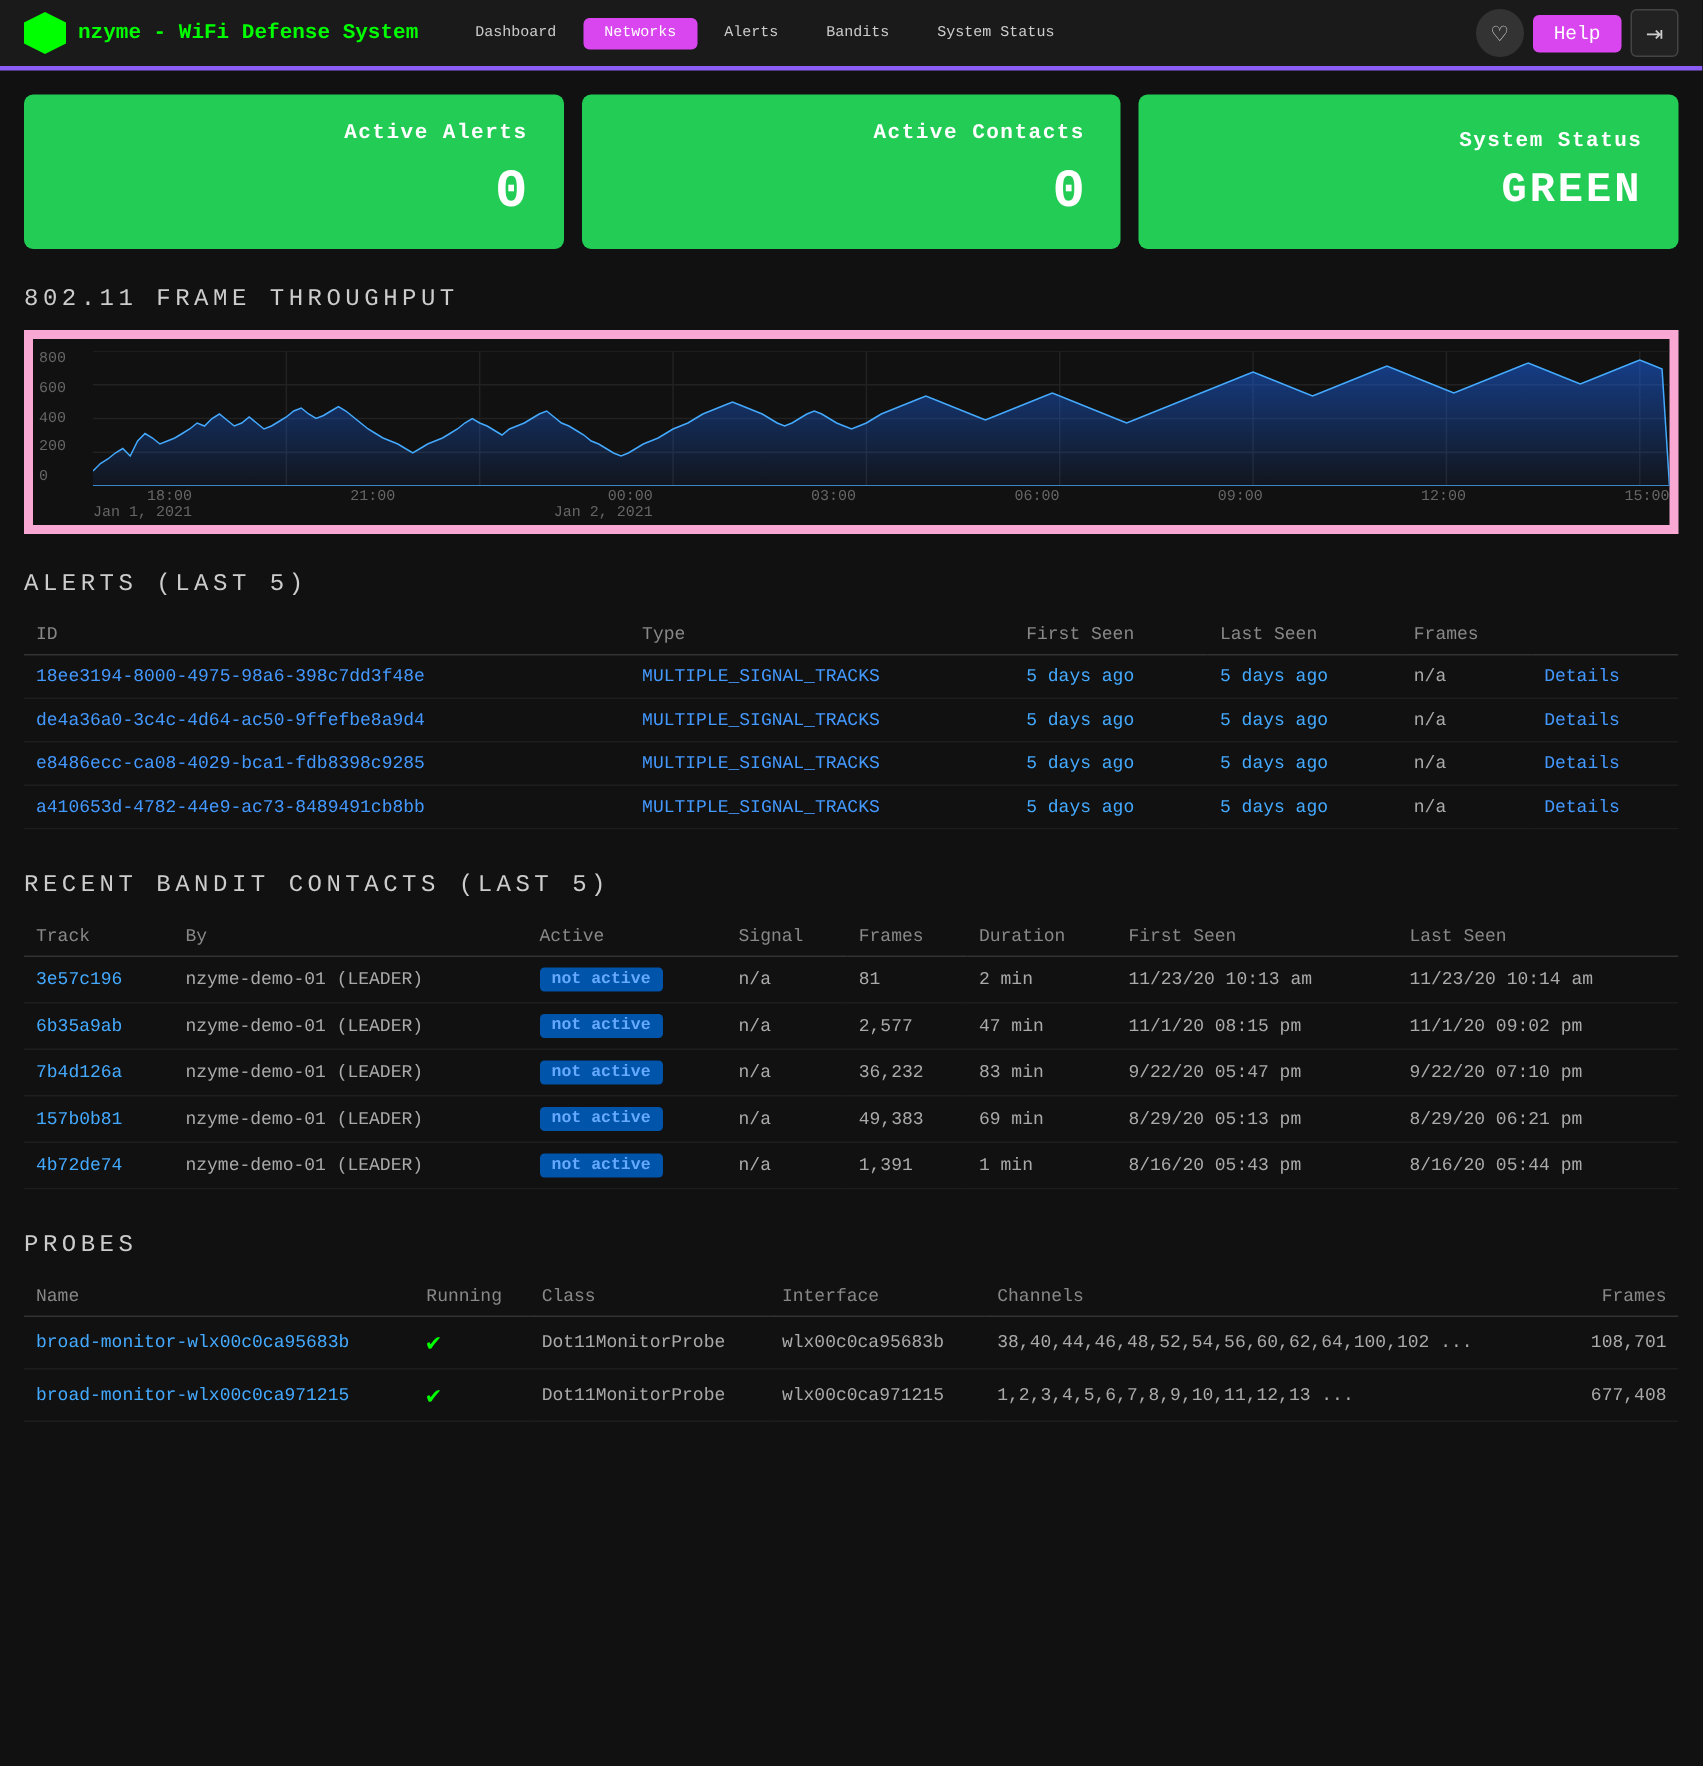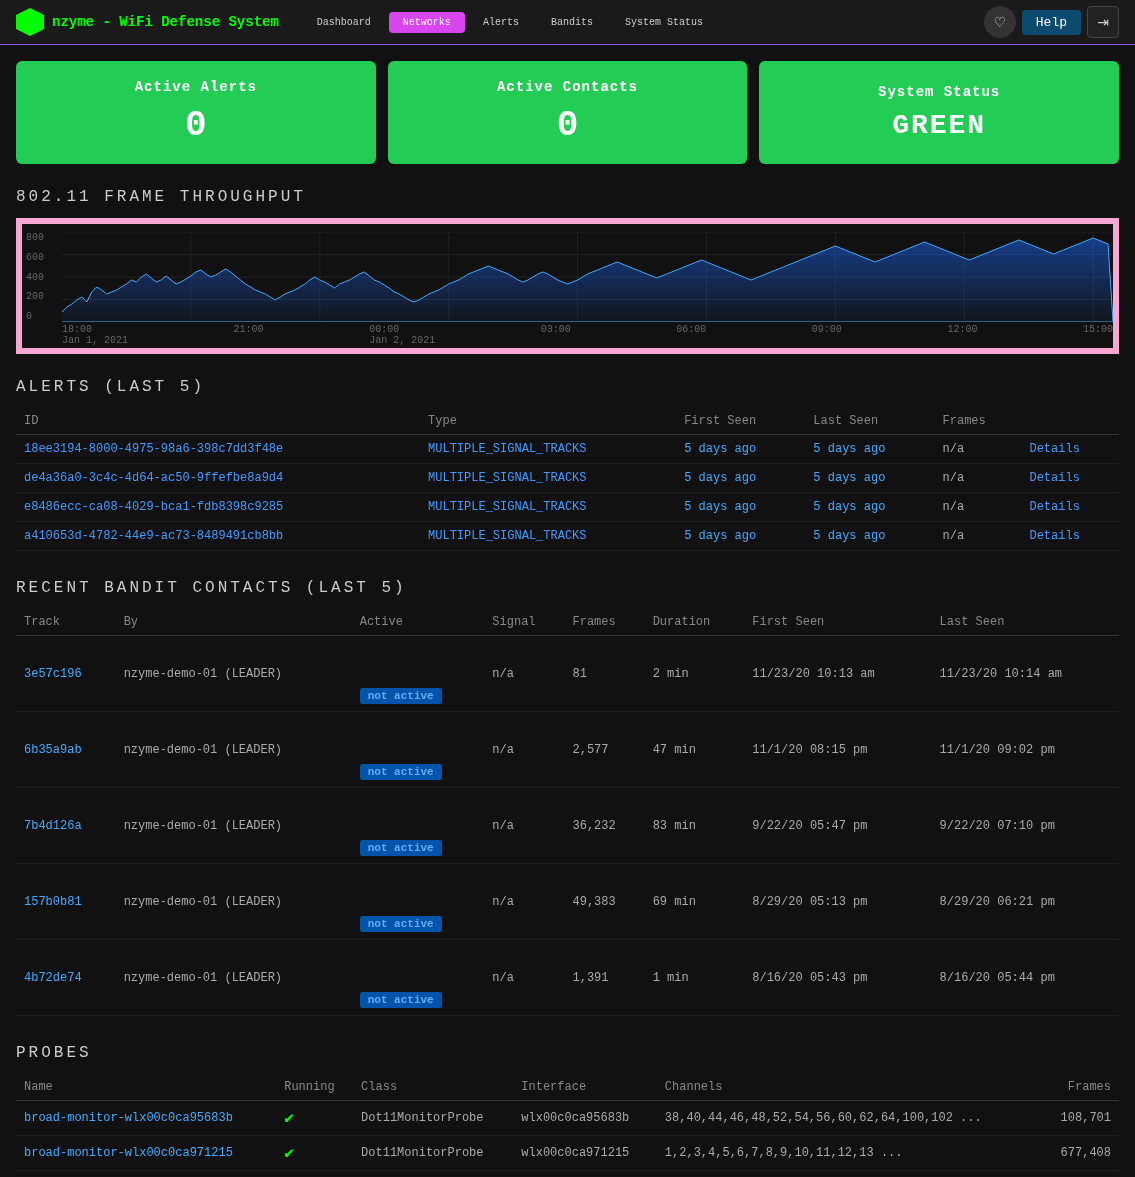--- a/index.html
+++ b/index.html
@@ -9,21 +9,21 @@
       font-family: 'Courier New', Courier, monospace;
       font-size: 13px;
     }
 
     
     nav {
       display: flex;
       align-items: center;
       background: #1a1a1a;
       padding: 6px 16px;
-      border-bottom: 1px solid #8b5cf6;
+      border-bottom: 3px solid #8b5cf6;
       gap: 8px;
     }
     .nav-logo {
       display: flex;
       align-items: center;
       gap: 8px;
       color: #0f0;
       font-weight: bold;
       font-size: 14px;
       margin-right: 16px;
@@ -51,21 +51,21 @@
       border-radius: 50%;
       border: none;
       cursor: pointer;
       background: #333;
       color: #ccc;
       font-size: 14px;
       display: flex; align-items: center; justify-content: center;
     }
     .nav-btn-help {
       padding: 5px 14px;
-      background: #0c4a6e;
+      background: #d946ef;
       color: #fff;
       border: none; border-radius: 4px;
       cursor: pointer;
       font-family: inherit;
       font-size: 13px;
     }
     .nav-btn-exit {
       width: 32px; height: 32px;
       border-radius: 4px;
       border: 1px solid #444;
@@ -92,21 +92,21 @@
     .cards {
       display: grid;
       grid-template-columns: 1fr 1fr 1fr;
       gap: 12px;
       margin-bottom: 24px;
     }
     .card {
       background: #22cc55;
       border-radius: 6px;
       padding: 18px 24px;
-      display: flex; flex-direction: column; align-items: center; justify-content: center;
+      display: flex; flex-direction: column; align-items: flex-end; justify-content: center;
       min-height: 100px;
     }
     .card-label {
       font-size: 14px;
       color: #fff;
       margin-bottom: 10px;
       font-weight: bold;
       letter-spacing: 1px;
     }
     .card-value {
@@ -149,21 +149,21 @@
       padding: 0 4px;
     }
     .chart-svg { width: 100%; height: 90px; display: block; }
     .chart-x-labels {
       display: flex;
       justify-content: space-between;
       color: #666;
       font-size: 10px;
       padding: 2px 0;
     }
-    .chart-x-label { text-align: left; }
+    .chart-x-label { text-align: right; }
 
     
     .table-container { margin-bottom: 28px; overflow-x: auto; }
     table { width: 100%; border-collapse: collapse; }
     thead th {
       text-align: left;
       color: #888;
       font-weight: normal;
       padding: 6px 8px;
       border-bottom: 1px solid #333;
@@ -177,21 +177,21 @@
     }
     .link-cell { color: #4499ff; cursor: pointer; }
 
     .badge {
       display: inline-block;
       padding: 2px 8px;
       border-radius: 3px;
       font-size: 11px;
       font-weight: bold;
     }
-    .badge-not-active { background: #0055aa; color: #6af; margin-top: 45px; }
+    .badge-not-active { background: #0055aa; color: #6af; }
 
     .running-check { color: #0f0; font-size: 16px; }
 
     
     .probes-table thead th:last-child,
     .probes-table tbody td:last-child { text-align: right; }
   </style>
 </head>
 <body>
 

